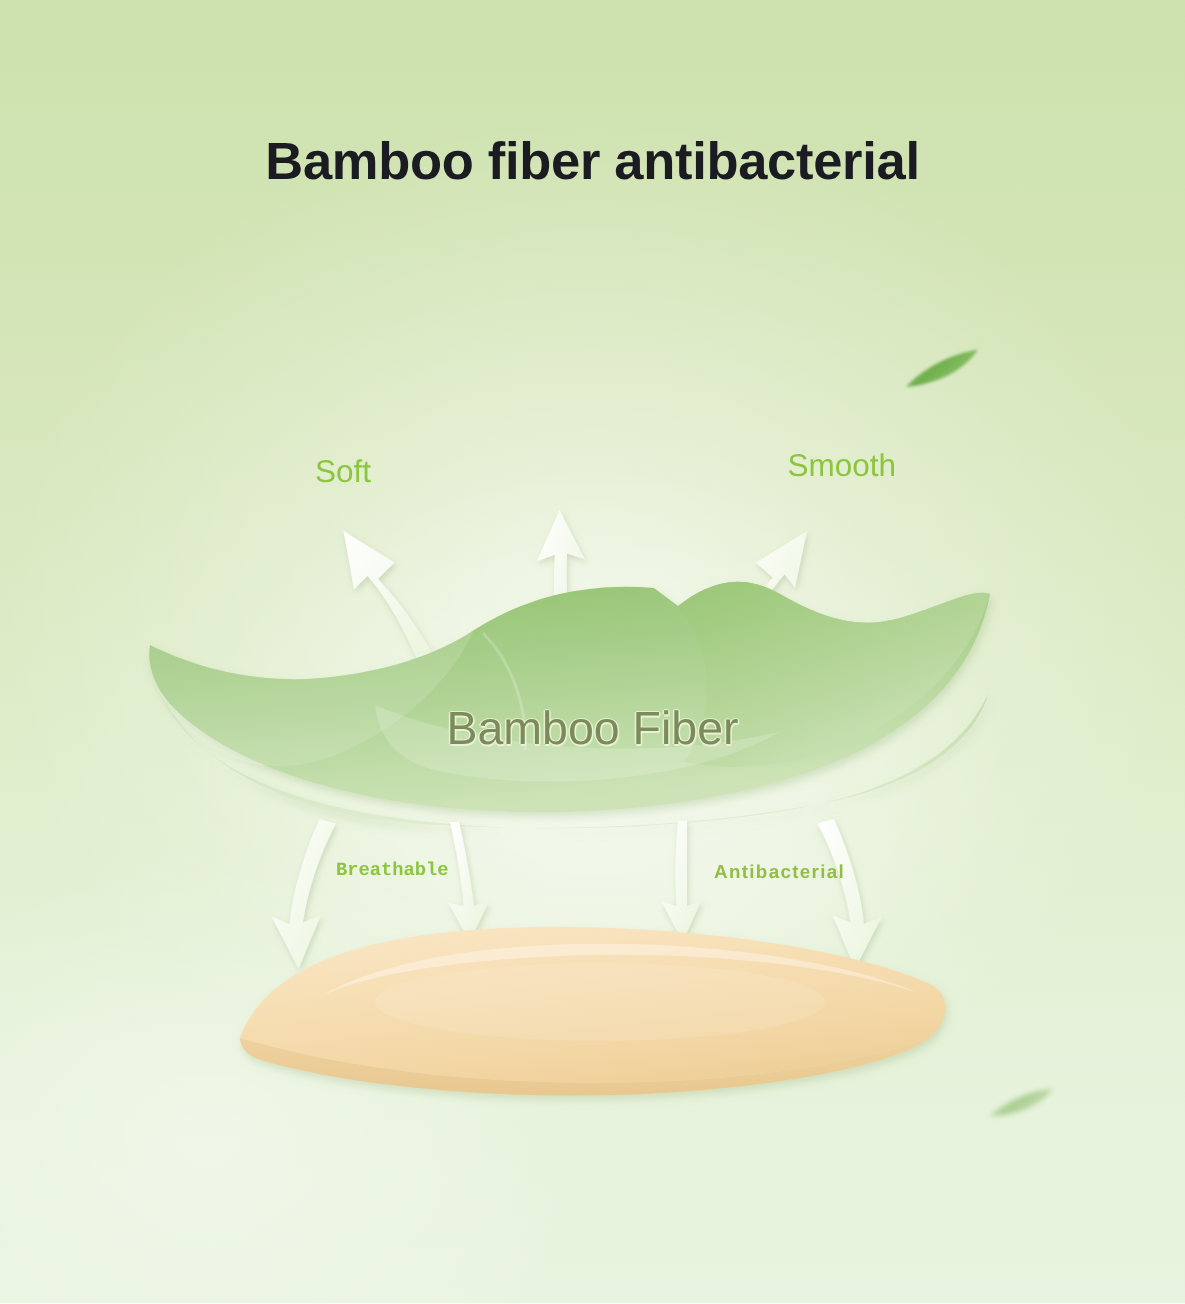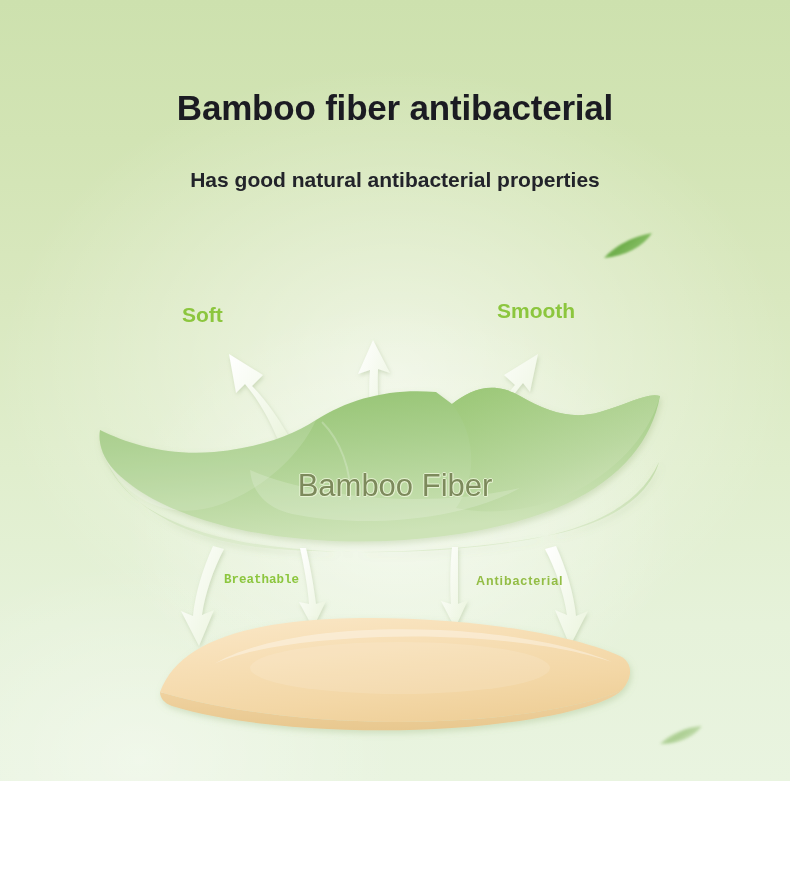--- a/index.html
+++ b/index.html
@@ -4,21 +4,21 @@
 <title>Bamboo fiber antibacterial</title>
 <style>
   html, body {
     margin: 0;
     padding: 0;
     background: #ffffff;
   }
   #poster {
     position: relative;
     width: 790px;
-    height: 781px;
+    height: 869px;
     overflow: hidden;
     font-family: "Liberation Sans", "DejaVu Sans", sans-serif;
     background:
       radial-gradient(ellipse 70% 55% at 50% 48%, rgba(255,255,255,0.55) 0%, rgba(255,255,255,0.20) 45%, rgba(255,255,255,0.0) 72%),
       linear-gradient(to bottom, #cde1ae 0%, #d2e4b4 18%, #d9e8bf 38%, #e0eecd 60%, #e6f2da 80%, #e9f4e0 100%);
   }
 
   
   .bg-glow {
     position: absolute;
@@ -60,23 +60,24 @@
     top: 203px;
     text-align: center;
     font-size: 14.5px;
     font-weight: bold;
     color: #23242b;
   }
 
   
   .feat-label {
     position: absolute;
-    font-weight: bold;
+    font-weight: normal;
     color: #8cc63e;
     white-space: nowrap;
+    margin-left: 28px;
   }
   .feat-soft      { left: 182px; top: 303px; font-size: 21px; }
   .feat-skin      { left: 318px; top: 302px; font-size: 21px; }
   .feat-smooth    { left: 497px; top: 299px; font-size: 21px; }
 
   
   .bamboo-caption {
     position: absolute;
     left: 0; right: 0;
     top: 468px;
@@ -320,21 +321,20 @@
                C 262 636 350 626 440 630
                C 520 634 580 648 612 662
                C 560 644 470 634 380 637
                C 300 640 244 650 214 664 Z" fill="#ffffff" opacity="0.35"></path>
 
       <ellipse cx="400" cy="668" rx="150" ry="26" fill="#ffffff" opacity="0.12"></ellipse>
     </g>
   </svg>
 
   <div class="headline">Bamboo fiber antibacterial</div>
-  <div class="subhead">Has good natural antibacterial properties</div>
 
   <div class="feat-label feat-soft">Soft</div>
   <div class="feat-label feat-smooth">Smooth</div>
 
   <div class="bamboo-caption">Bamboo Fiber</div>
 
   <div class="flow-label flow-breathable">Breathable</div>
   <div class="flow-label flow-antibacterial">Antibacterial</div>
 
 </div>

